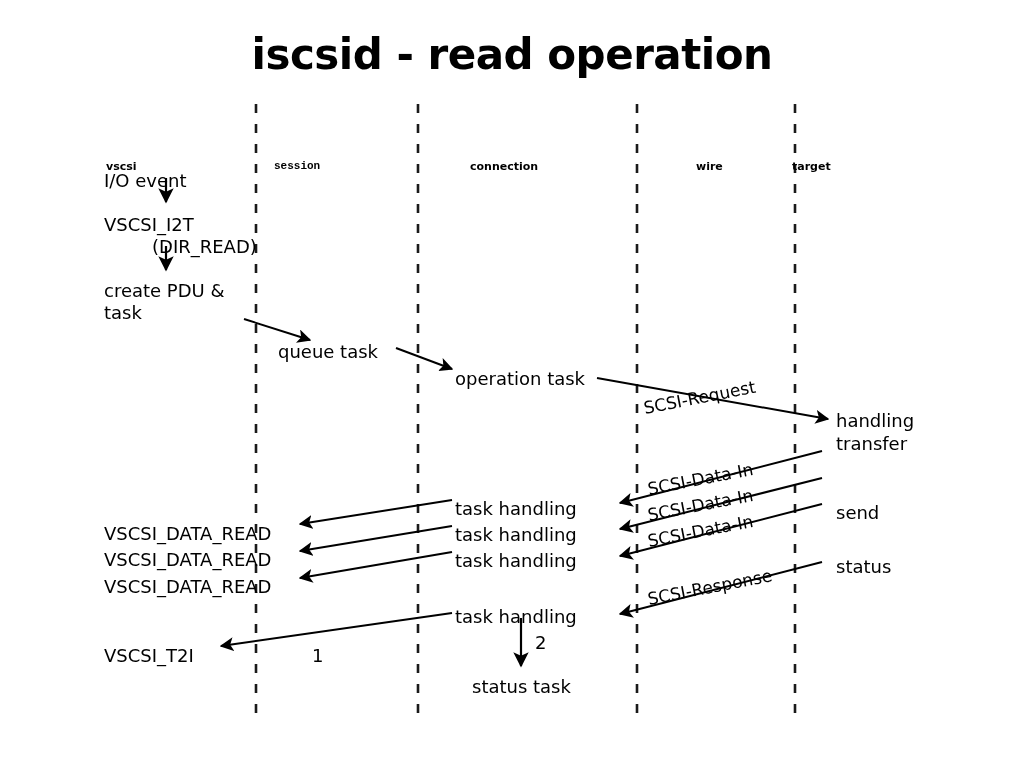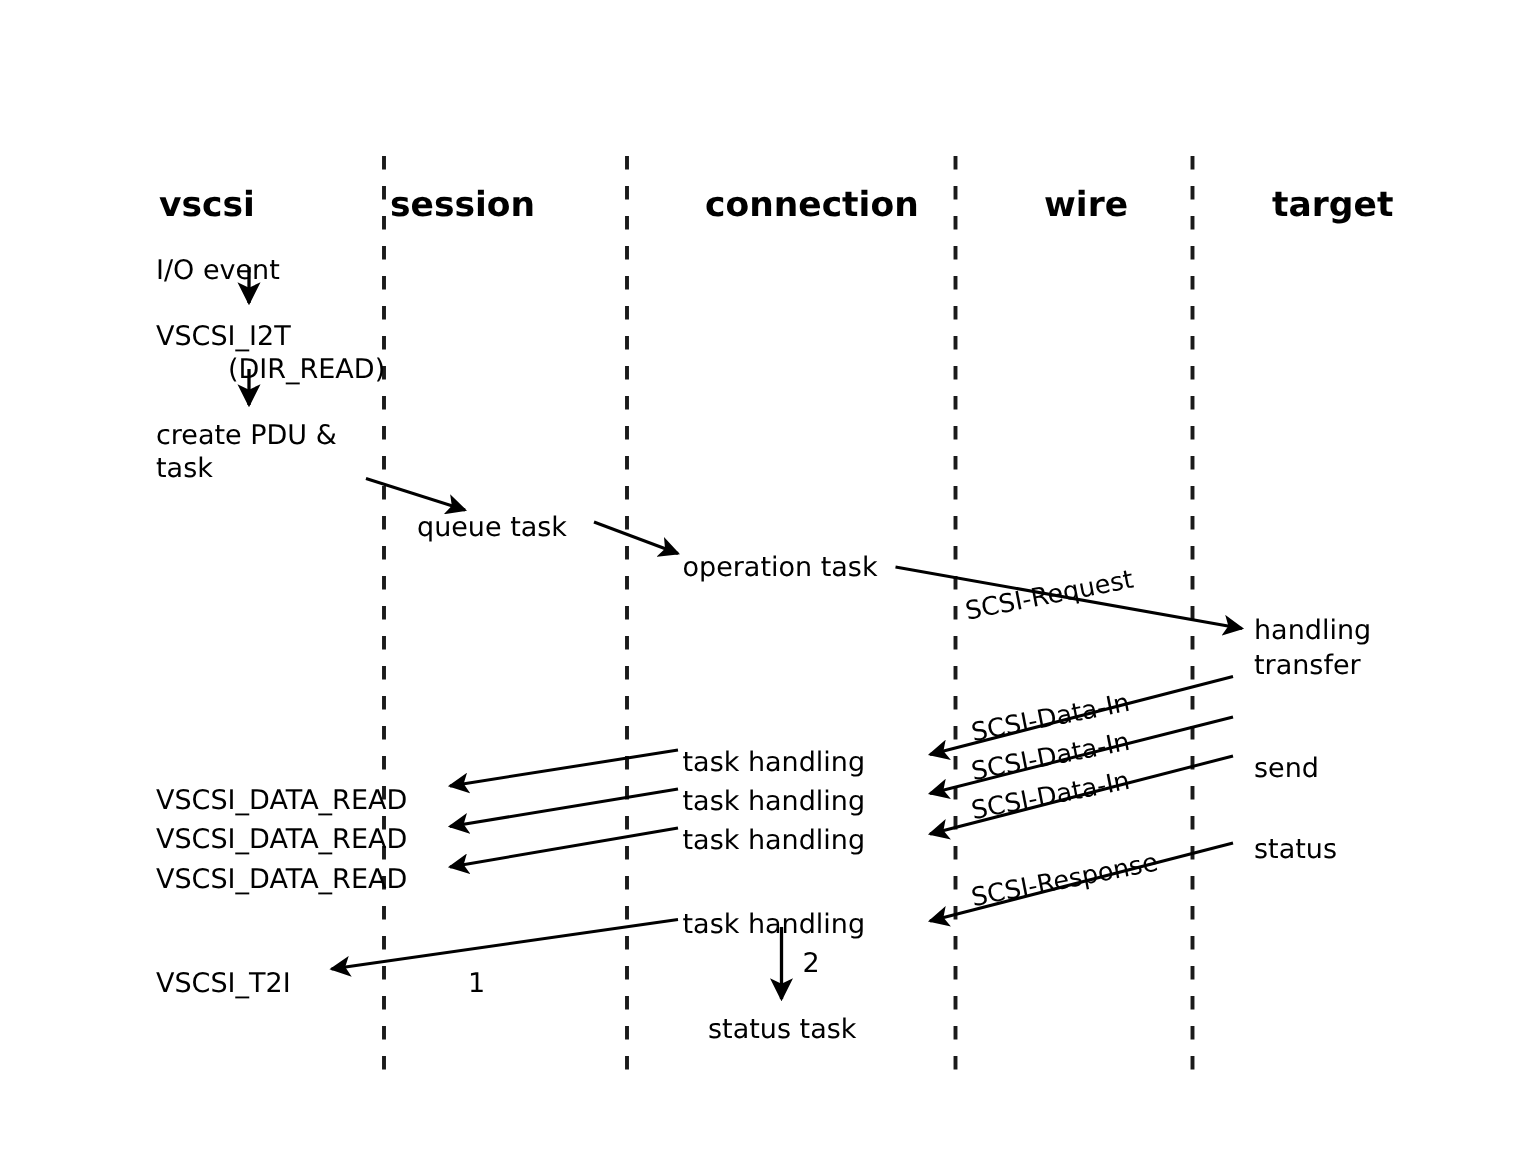--- a/index.html
+++ b/index.html
@@ -32,24 +32,25 @@
     top: 30px;
     width: 1024px;
     text-align: center;
     font-size: 42px;
     font-weight: bold;
     letter-spacing: -0.5px;
     font-family: "DejaVu Sans", "Liberation Sans", sans-serif;
   }
   .col-header {
     position: absolute;
-    font-size: 23px;
+    font-size: 11px;
     font-weight: bold;
     white-space: nowrap;
     font-family: "DejaVu Sans", "Liberation Sans", sans-serif;
+    margin-top: 36px;
   }
   .lbl {
     position: absolute;
     font-size: 18px;
     white-space: nowrap;
     line-height: 1.26;
     font-family: "DejaVu Sans", "Liberation Sans", sans-serif;
   }
   .lbl.wire-lbl {
     font-size: 17px;
@@ -59,20 +60,21 @@
   }
   .rot {
     transform-origin: left bottom;
   }
 </style>
 </head>
 <body>
 
 <div id="canvas">
 
+  <div class="title">iscsid - read operation</div>
 
   <svg id="diagram-svg" viewBox="0 0 1024 768" xmlns="http://www.w3.org/2000/svg">
     <defs>
       <marker id="ah" viewBox="0 0 10 10" refX="9" refY="5" markerWidth="7" markerHeight="7" orient="auto-start-reverse">
         <path d="M 0 0 L 10 5 L 0 10 L 2.4 5 z" fill="#000000"></path>
       </marker>
     </defs>
     <g id="lifeline-group">
         <line x1="256" x2="256" y1="104" y2="716" stroke="#1a1a1a" stroke-width="2.6" stroke-dasharray="9 11"></line>
         <line x1="418" x2="418" y1="104" y2="716" stroke="#1a1a1a" stroke-width="2.6" stroke-dasharray="9 11"></line>
@@ -92,24 +94,24 @@
         <line x1="452" y1="500" x2="300" y2="524" stroke="#000000" stroke-width="2.0" marker-end="url(#ah)"></line>
         <line x1="452" y1="526" x2="300" y2="551" stroke="#000000" stroke-width="2.0" marker-end="url(#ah)"></line>
         <line x1="452" y1="552" x2="300" y2="578" stroke="#000000" stroke-width="2.0" marker-end="url(#ah)"></line>
         <line x1="452" y1="613" x2="221" y2="646" stroke="#000000" stroke-width="2.0" marker-end="url(#ah)"></line>
         <line x1="521" y1="618" x2="521" y2="666" stroke="#000000" stroke-width="2.2" marker-end="url(#ah)"></line>
       </g>
   </svg>
 
   <div id="header-layer">
       <div class="col-header" style="left: 106px; top: 124px;">vscsi</div>
-      <div class="col-header" style="left: 260px; top: 124px;">session</div>
+      <div class="col-header" style="left: 274px; top: 124px; font-family: Liberation Mono, monospace;">session</div>
       <div class="col-header" style="left: 470px; top: 124px;">connection</div>
       <div class="col-header" style="left: 696px; top: 124px;">wire</div>
-      <div class="col-header" style="left: 848px; top: 124px;">target</div>
+      <div class="col-header" style="left: 792px; top: 124px;">target</div>
     </div>
   <div id="label-layer">
       <div class="lbl" style="left: 104px; top: 170px;">I/O event</div>
       <div class="lbl" style="left: 104px; top: 214px;">VSCSI_I2T</div>
       <div class="lbl" style="left: 104px; top: 236px; margin-left: 48px;">(DIR_READ)</div>
       <div class="lbl" style="left: 104px; top: 280px;">create PDU &amp;</div>
       <div class="lbl" style="left: 104px; top: 302px;">task</div>
       <div class="lbl" style="left: 278px; top: 341px;">queue task</div>
       <div class="lbl" style="left: 455px; top: 368px;">operation task</div>
       <div class="lbl" style="left: 836px; top: 410px;">handling</div>

